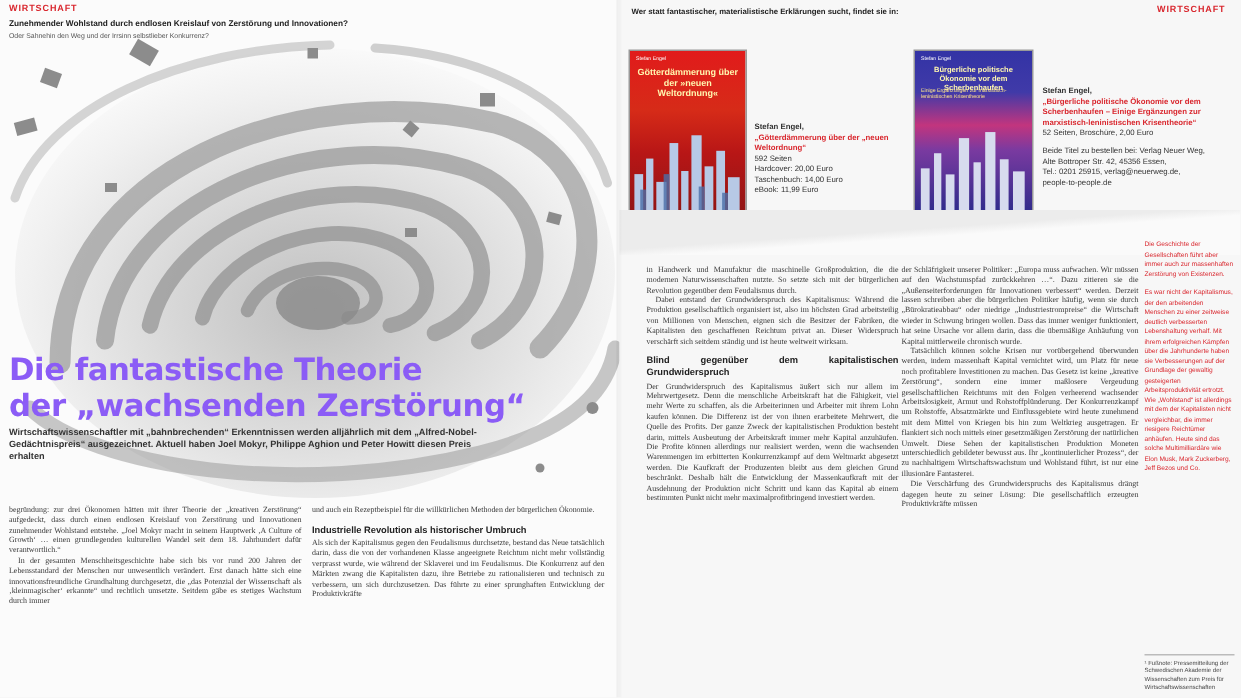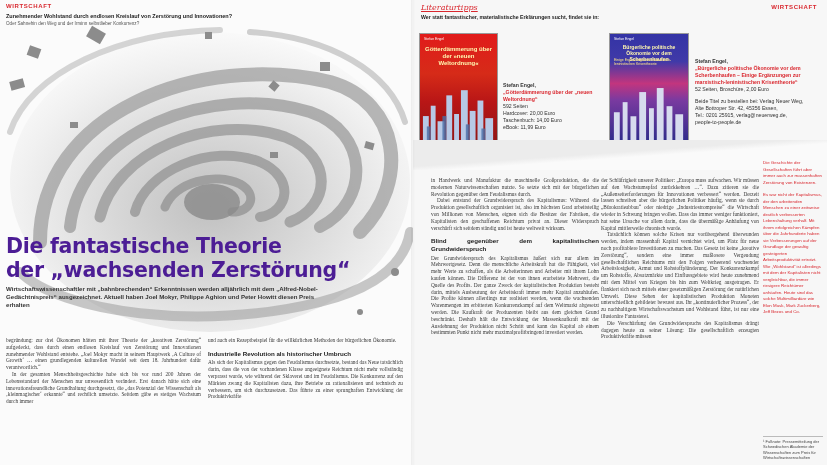--- a/index.html
+++ b/index.html
@@ -16,21 +16,21 @@
 
   
   .lp-header { position: absolute; left: 6px; top: 3px; z-index: 3; }
   .lp-kicker { font-size: 5.5px; font-weight: bold; color: #222; margin-top: 4px; }
   .lp-subkicker { font-size: 4.6px; color: #555; margin-top: 2px; }
 
   
   .vortex { position: absolute; left: 0; top: 12px; width: 413px; height: 330px; z-index: 1; }
 
   .headline-block { position: absolute; left: 6px; top: 234px; width: 395px; z-index: 3; }
-  .headline { font-family: "DejaVu Sans", sans-serif; font-size: 20.5px; font-weight: bold; line-height: 24px; color: #4c1d95; letter-spacing: -0.3px; }
+  .headline { font-family: "DejaVu Sans", sans-serif; font-size: 20.5px; font-weight: bold; line-height: 24px; color: #8b5cf6; letter-spacing: -0.3px; }
   .deck { font-size: 6.1px; font-weight: bold; color: #333; line-height: 8.2px; margin-top: 3px; width: 330px; }
 
   .col { position: absolute; font-family: "Liberation Serif", serif; font-size: 5.3px; line-height: 6.8px; color: #3a3a3a; text-align: justify; z-index: 3; }
   .col p { text-indent: 6px; }
   .col p.noindent { text-indent: 0; }
   .subhead { font-family: "Liberation Sans", sans-serif; font-weight: bold; font-size: 6.2px; line-height: 7.6px; color: #222; margin: 6px 0 2px 0; text-indent: 0 !important; }
 
   
   .rp-header { position: absolute; left: 8px; top: 3px; width: 400px; }
   .lit-title { font-family: "DejaVu Serif", serif; font-style: italic; font-size: 8px; color: #d9272e; text-decoration: underline; }
@@ -117,21 +117,20 @@
     <p class="noindent">und auch ein Rezeptbeispiel für die willkürlichen Methoden der bürgerlichen Ökonomie.</p>
     <div class="subhead">Industrielle Revolution als historischer Umbruch</div>
     <p class="noindent">Als sich der Kapitalismus gegen den Feudalismus durchsetzte, bestand das Neue tatsächlich darin, dass die von der vorhandenen Klasse angeeignete Reichtum nicht mehr vollständig verprasst wurde, wie während der Sklaverei und im Feudalismus. Die Konkurrenz auf den Märkten zwang die Kapitalisten dazu, ihre Betriebe zu rationalisieren und technisch zu verbessern, um sich durchzusetzen. Das führte zu einer sprunghaften Entwicklung der Produktivkräfte</p>
   </div>
 </div>
 
 <div class="gutter"></div>
 
 <div class="page page-right">
   <div class="rp-header">
-    <div class="lit-title">Literaturtipps</div>
     <div class="lit-sub">Wer statt fantastischer, materialistische Erklärungen sucht, findet sie in:</div>
   </div>
   <div class="section-tag rp-tag">WIRTSCHAFT</div>
 
   <div class="cover cover1" style="left:6px; top:33px; width:79px; height:115px;">
     <div class="cover-author">Stefan Engel</div>
     <div class="cover-title" style="top:12px;">Götterdämmerung über der »neuen Weltordnung«</div>
     <svg class="skyline" viewBox="0 0 79 60" preserveAspectRatio="none">
       <g fill="#b7c9e6">
         <rect x="3" y="30" width="6" height="30"></rect>

